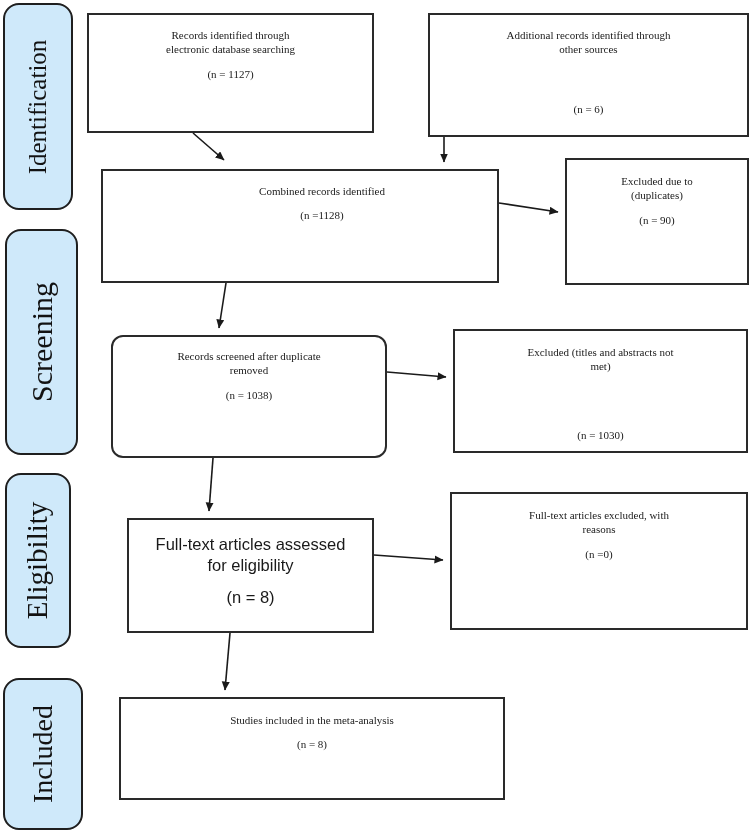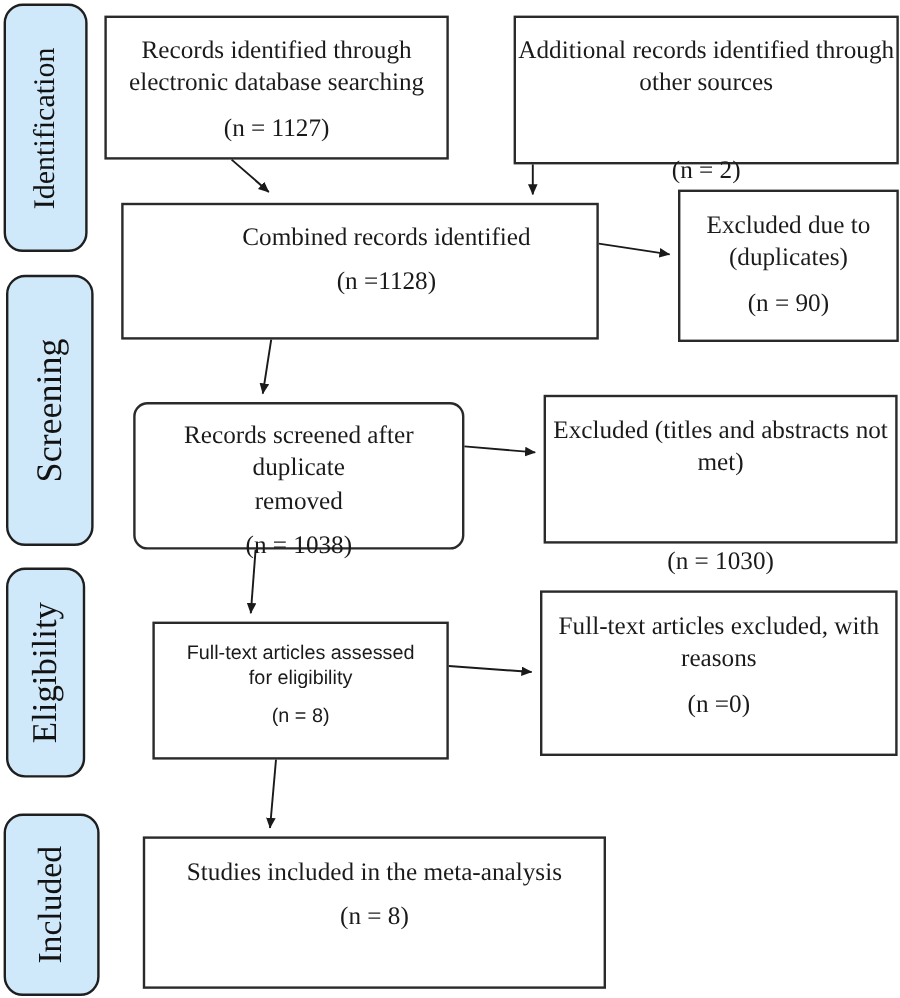--- a/index.html
+++ b/index.html
@@ -14,21 +14,21 @@
   }
   .stage span { transform:rotate(-90deg); white-space:nowrap; color:#121212; }
   .stage.identification span { font-size:25px; }
   .stage.screening span { font-size:30px; }
   .stage.eligibility span { font-size:29px; }
   .stage.included span { font-size:28px; }
   .node {
     position:absolute; box-sizing:border-box;
     background:#ffffff; border:2px solid #2a2a2a;
     display:flex; flex-direction:column; align-items:center;
-    text-align:center; font-size:21px; line-height:1.3;
+    text-align:center; font-size:11px; line-height:1.3;
   }
   .node .label { white-space:pre-line; }
   .node .count { margin-top:10px; }
   .node.sans { font-family:"Liberation Sans", sans-serif; font-size:16.5px; }
   .arrows { position:absolute; left:0; top:0; pointer-events:none; }
   .arrows line { stroke:#1a1a1a; stroke-width:1.6; }
 </style>
 </head>
 <body>
 
@@ -49,21 +49,21 @@
 
   <div class="node" style="left:87px; top:13px; width:287px; height:120px; padding-top:13px;">
     <div class="label">Records identified through
 electronic database searching</div>
     <div class="count">(n = 1127)</div>
   </div>
 
   <div class="node" style="left:428px; top:13px; width:321px; height:124px; padding-top:13px;gap:35px;">
     <div class="label">Additional records identified through
 other sources</div>
-    <div class="count">(n = 2)</div>
+    <div class="count">(n = 6)</div>
   </div>
 
   <div class="node" style="left:101px; top:169px; width:398px; height:114px; padding-top:13px;padding-left:44px;">
     <div class="label">Combined records identified</div>
     <div class="count">(n =1128)</div>
   </div>
 
   <div class="node" style="left:565px; top:158px; width:184px; height:127px; padding-top:14px;">
     <div class="label">Excluded due to
 (duplicates)</div>
@@ -87,21 +87,21 @@
 for eligibility</div>
     <div class="count">(n = 8)</div>
   </div>
 
   <div class="node" style="left:450px; top:492px; width:298px; height:138px; padding-top:14px;">
     <div class="label">Full-text articles excluded, with
 reasons</div>
     <div class="count">(n =0)</div>
   </div>
 
-  <div class="node" style="left:119px; top:697px; width:386px; height:127px; padding-top:14px;">
+  <div class="node" style="left:119px; top:697px; width:386px; height:103px; padding-top:14px;">
     <div class="label">Studies included in the meta-analysis</div>
     <div class="count">(n = 8)</div>
   </div>
 
   <svg class="arrows" width="750" height="832" viewBox="0 0 750 832">
     <defs>
       <marker id="ah" markerWidth="11" markerHeight="9" refX="8.5" refY="4" orient="auto" markerUnits="userSpaceOnUse">
         <path d="M0,0 L9,4 L0,8 z" fill="#1a1a1a"></path>
       </marker>
     </defs>

